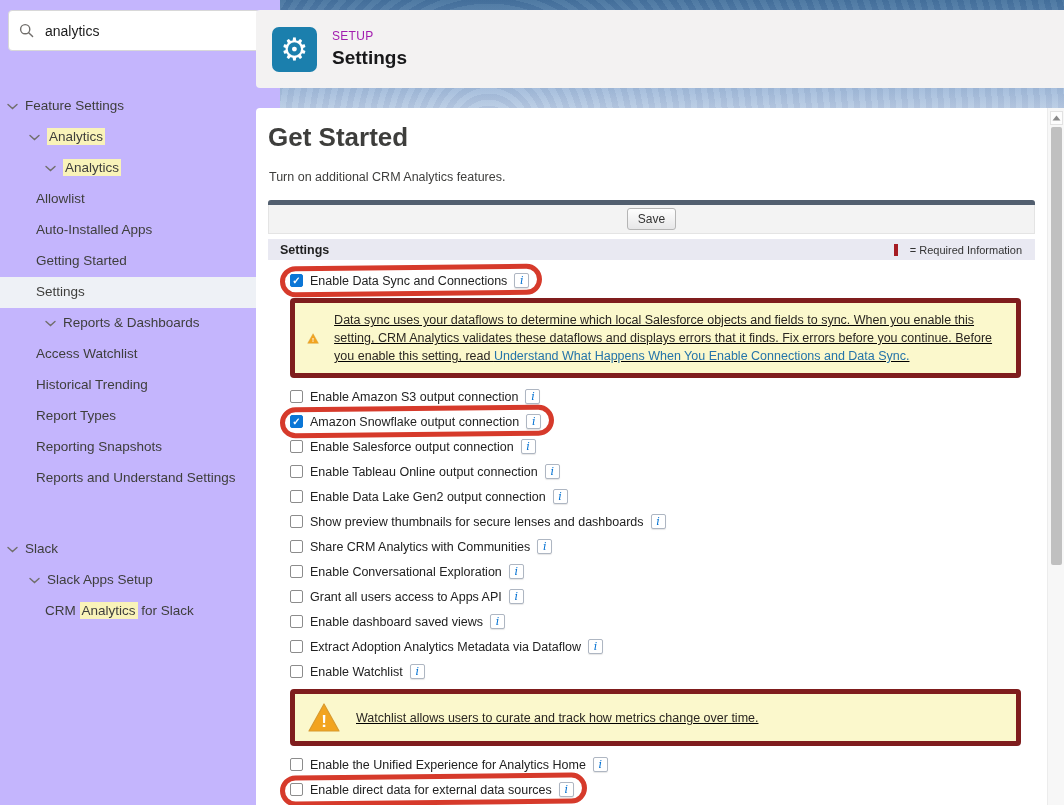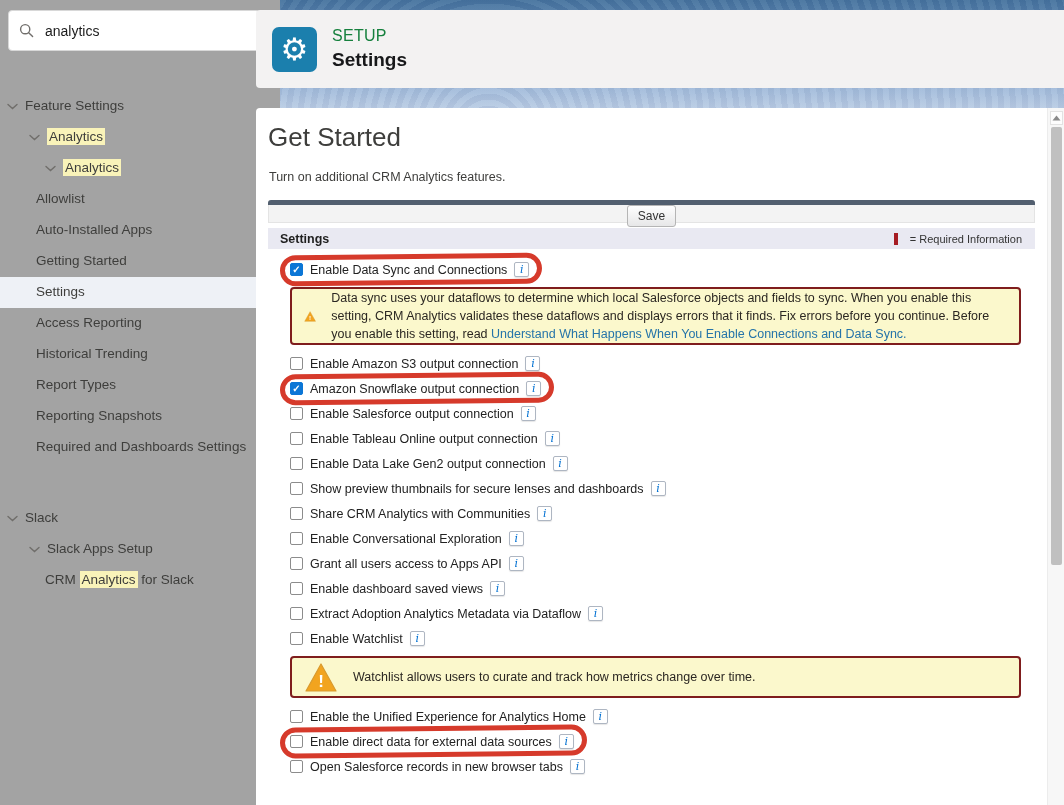--- a/index.html
+++ b/index.html
@@ -3,21 +3,21 @@
 <meta charset="utf-8">
 <style>
   * { box-sizing: border-box; }
   html,body { margin:0; padding:0; }
   body {
     width:1064px; height:805px; position:relative; overflow:hidden;
     font-family:"Liberation Sans", sans-serif; background:#fff;
   }
 
   
-  .sidebar { position:absolute; left:0; top:0; width:280px; height:100%; background:#a3a3a3; z-index:2; }
+  .sidebar { position:absolute; left:0; top:0; width:280px; height:100%; background:#c4b5fd; z-index:2; }
   .search-box { margin:10px 20px 0 8px; height:41px; border:1px solid #d8d8d8; border-radius:4px;
     display:flex; align-items:center; padding:0 10px; gap:9px; background:#fff; }
   .search-box svg { flex:0 0 auto; }
   .search-input { border:none; outline:none; font-size:14px; color:#1b1b1b; width:100%; font-family:inherit; background:transparent; }
   .tree { margin-top:17px; }
   .tree-item { min-height:31px; display:flex; align-items:center; font-size:13.5px; color:#3e3e3c; cursor:pointer; line-height:1.35; }
   .tree-item .chev { display:flex; align-items:center; margin-right:7px; }
   .tree-item.depth0 { padding-left:7px;margin-top:40px; }
   .tree-item.depth1 { padding-left:29px; }
   .tree-item.depth2 { padding-left:45px; }
@@ -30,31 +30,31 @@
   
   .main { position:absolute; left:242px; top:0; right:0; bottom:0;
     background:linear-gradient(180deg,#46739e 0px,#6e94bf 42px,#9db8d8 84px,#b9cce4 108px,#bfd1e7 100%); }
   .main::before { content:""; position:absolute; inset:0 0 auto 0; height:108px;
     background:repeating-radial-gradient(circle at 30% 120%, rgba(255,255,255,0.05) 0 6px, rgba(0,0,60,0.04) 6px 12px); pointer-events:none; }
 
   .header-card { position:absolute; left:14px; right:0; top:10px; height:78px; background:#f3f2f2;
     border-radius:4px 0 0 4px; display:flex; align-items:center; gap:15px; padding-left:16px; z-index:3; }
   .gear-tile { width:45px; height:45px; border-radius:7px; background:#1b7fad; color:#fff;
     display:flex; align-items:center; justify-content:center; font-size:31px; line-height:1; }
-  .eyebrow { font-size:16px; color:#15803d; margin-bottom:4px; letter-spacing:0.3px; }
+  .eyebrow { font-size:12px; color:#a21caf; margin-bottom:4px; letter-spacing:0.3px; }
   .header-title { font-size:19px; font-weight:bold; color:#17181a; }
 
   .content-card { position:absolute; left:14px; right:0; top:108px; bottom:0; background:#fff; border-radius:4px 0 0 0; z-index:3; }
-  .page-title { position:absolute; left:12px; top:14px; font-size:26px; color:#3e3e3c; font-weight:400; }
+  .page-title { position:absolute; left:12px; top:14px; font-size:26px; color:#3e3e3c; font-weight:700; }
   .subtitle { position:absolute; left:13px; top:62px; font-size:12.5px; color:#3e3e3c; }
 
   .panel { position:absolute; left:12px; top:92px; width:767px; }
   .panel-topbar { height:5px; background:#525f6f; border-radius:3px 3px 0 0; }
-  .toolbar { height:18px; background:#f3f3f3; border:1px solid #e4e4e4; border-top:none;
-    display:flex; align-items:flex-start; justify-content:center; }
+  .toolbar { height:29px; background:#f3f3f3; border:1px solid #e4e4e4; border-top:none;
+    display:flex; align-items:center; justify-content:center; }
   .save-btn { font-size:12px; color:#333; padding:3px 10px; background:linear-gradient(#fefefe,#e7e7e8);
     border:1px solid #b5b5b5; border-radius:3px; cursor:pointer; font-family:inherit; }
   .section-header { margin-top:5px; height:21px; background:#e9e9f2; display:flex; align-items:center;
     justify-content:space-between; padding:0 13px 0 12px; }
   .section-title { font-weight:bold; font-size:12.5px; color:#1f1f1f; }
   .required { display:flex; align-items:center; gap:12px; font-size:11px; color:#333; }
   .req-bar { width:4px; height:12px; background:#a61c23; }
 
   .rows { padding:8px 0 0 22px; }
   .row { height:25px; display:flex; align-items:center; }
@@ -62,22 +62,22 @@
   .cb { width:13px; height:13px; border:1px solid #8c8c8c; border-radius:2px; background:#fff; flex:0 0 auto; cursor:pointer; }
   .cb.checked { background:#0b76d6; border-color:#0b76d6; color:#fff; display:flex; align-items:center;
     justify-content:center; font-size:10px; font-weight:bold; line-height:1; }
   .row-label { font-size:12.5px; color:#222; white-space:nowrap; }
   .info { width:15px; height:15px; border:1px solid #aeb6c2; border-radius:2px; background:#fff; color:#0070d2;
     font-family:"DejaVu Serif", serif; font-style:italic; font-size:11px; display:flex; align-items:center;
     justify-content:center; box-shadow:0 1px 1px rgba(0,0,0,0.1); cursor:pointer; flex:0 0 auto; }
   .annot { position:absolute; left:-10px; top:-8px; right:-13px; bottom:-8px; border:5px solid #d63a2b;
     border-radius:17px; pointer-events:none; transform:rotate(-0.6deg); }
 
-  .warn { margin:5px 14px 6px 0; background:#fbf8cc; border:2px solid #7f1d1d; border-radius:4px;
-    display:flex; align-items:center; gap:15px; padding:0 12px; min-height:42px; }
+  .warn { margin:5px 14px 6px 0; background:#fbf8cc; border:5px solid #7f1d1d; border-radius:4px;
+    display:flex; align-items:center; gap:15px; padding:8px 12px; min-height:42px;text-decoration:underline; }
   .warn-text { font-size:12.5px; color:#2b2722; line-height:1.45; }
   .warn-link { color:#2574a9; text-decoration:none; cursor:pointer; }
 
   .sb-track { position:absolute; right:0; top:0; bottom:0; width:17px; background:#f7f7f7; border-left:1px solid #ececec; }
   .sb-up { position:absolute; top:3px; left:2px; width:13px; height:14px; background:#fdfdfd; border:1px solid #e2e2e2;
     display:flex; align-items:center; justify-content:center; cursor:pointer; }
   .sb-thumb { position:absolute; top:19px; left:3px; width:11px; height:438px; background:#c0c0c0; border-radius:2px; cursor:grab; }
 </style>
 </head>
 <body>
@@ -121,34 +121,42 @@
       </div>
       <div class="tree-item depth3">
         <span class="tree-label">Auto-Installed Apps</span>
       </div>
       <div class="tree-item depth3">
         <span class="tree-label">Getting Started</span>
       </div>
       <div class="tree-item depth3 selected">
         <span class="tree-label">Settings</span>
       </div>
-      <div class="tree-item depth3">
-        <span class="tree-label">Access Reporting</span>
+      <div class="tree-item depth2">
+        <span class="chev">
+          <svg width="11" height="7" viewBox="0 0 11 7">
+            <polyline points="1,1.5 5.5,5.5 10,1.5" fill="none" stroke="#706e6b" stroke-width="1.4" stroke-linecap="round"></polyline>
+          </svg>
+        </span>
+        <span class="tree-label">Reports &amp; Dashboards</span>
+      </div>
+      <div class="tree-item depth3">
+        <span class="tree-label">Access Watchlist</span>
       </div>
       <div class="tree-item depth3">
         <span class="tree-label">Historical Trending</span>
       </div>
       <div class="tree-item depth3">
         <span class="tree-label">Report Types</span>
       </div>
       <div class="tree-item depth3">
         <span class="tree-label">Reporting Snapshots</span>
       </div>
       <div class="tree-item depth3">
-        <span class="tree-label">Required and Dashboards Settings</span>
+        <span class="tree-label">Reports and Understand Settings</span>
       </div>
       <div class="tree-item depth0">
         <span class="chev">
           <svg width="11" height="7" viewBox="0 0 11 7">
             <polyline points="1,1.5 5.5,5.5 10,1.5" fill="none" stroke="#706e6b" stroke-width="1.4" stroke-linecap="round"></polyline>
           </svg>
         </span>
         <span class="tree-label">Slack</span>
       </div>
       <div class="tree-item depth1">

